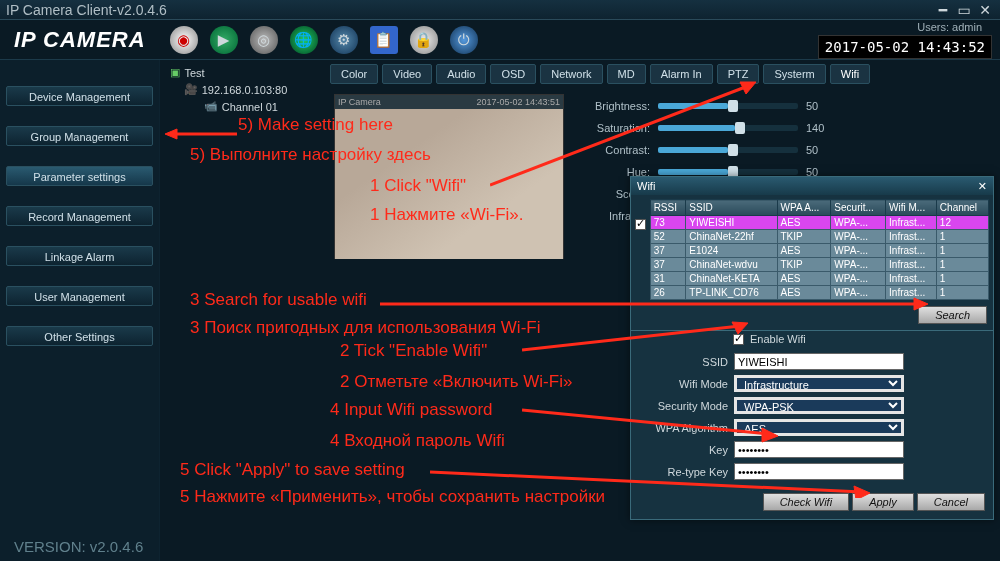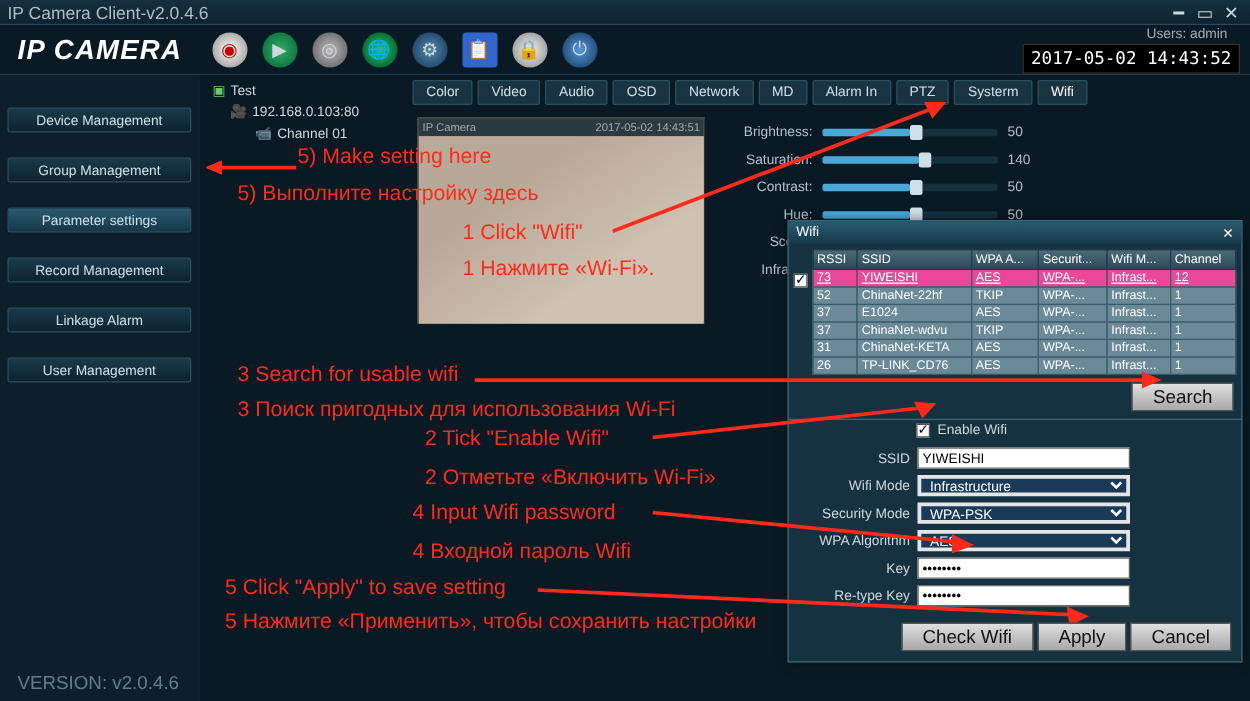--- a/index.html
+++ b/index.html
@@ -35,23 +35,23 @@
 .slider{width:140px;height:6px;background:#15303d;position:relative;border-radius:2px;}
 .slider .fill{height:100%;background:#4aa8d8;border-radius:2px;}
 .slider .thumb{position:absolute;width:10px;height:12px;background:#d0e0e8;top:-3px;border-radius:2px;}
 .wifiwin{position:absolute;right:6px;top:176px;width:364px;background:#163240;border:1px solid #3a6a7a;box-shadow:0 0 8px rgba(0,0,0,.5);}
 .wifiwin .whdr{height:18px;background:linear-gradient(#2a5a70,#173a4a);color:#fff;display:flex;align-items:center;padding:0 6px;font-size:11px;}
 .wifiwin .whdr .sp{flex:1;}
 .wlist{padding:4px;}
 .wlist table{width:100%;border-collapse:collapse;font-size:10px;}
 .wlist th{background:linear-gradient(#4a6a7a,#2a4a5a);color:#fff;padding:2px 3px;border:1px solid #1a3a4a;text-align:left;font-weight:normal;}
 .wlist td{background:#6a8a9a;color:#fff;padding:1px 3px;border:1px solid #3a5a6a;}
-.wlist tr.sel td{background:#ec4899;text-decoration:underline;}
+.wlist tr.sel td{background:#d946ef;}
 .wbtnrow{text-align:right;padding:2px 6px 6px;}
-.wbtn{background:linear-gradient(#e0e0e0,#a8a8a8);color:#111;border:1px solid #555;padding:2px 16px;font-size:15px;cursor:pointer;}
+.wbtn{background:linear-gradient(#e0e0e0,#a8a8a8);color:#111;border:1px solid #555;padding:2px 16px;font-size:11px;cursor:pointer;font-style:italic;}
 .wform{border-top:1px solid #3a6a7a;padding:2px;}
 .wform .frow{display:flex;align-items:center;margin-bottom:5px;gap:6px;}
 .wform label{width:95px;text-align:right;color:#cfd8dc;font-size:11px;}
 .wform input[type=text],.wform input[type=password],.wform select{width:170px;background:#fff;color:#000;border:1px solid #666;font-size:11px;height:17px;padding:0 3px;}
 .wform select{background:#1a3a5a;color:#fff;border:3px solid #e5e5e5;}
 .wform .enablerow{padding-left:100px;margin-bottom:8px;}
 .wfoot{text-align:right;padding:6px 8px 8px;}
 .annot{position:absolute;color:#ff2a1a;font-family:Arial;font-size:17px;pointer-events:none;white-space:nowrap;}
 .arrow{position:absolute;pointer-events:none;}
 svg.arrow line,svg.arrow polygon{stroke:#ff2a1a;fill:#ff2a1a;}
@@ -89,20 +89,21 @@
 </div>
 
 <div class="main">
   <div class="sidebar" id="sidebar">
       <div class="sdbtn">Device Management</div>
       <div class="sdbtn">Group Management</div>
       <div class="sdbtn active">Parameter settings</div>
       <div class="sdbtn">Record Management</div>
       <div class="sdbtn">Linkage Alarm</div>
       <div class="sdbtn">User Management</div>
+      <div class="sdbtn">Other Settings</div>
     </div>
   <div class="tree">
     <div class="node">
         <span style="color:#6c6">▣</span>
         <span>Test</span>
       </div>
     <div class="node lvl1">
         <span>🎥</span>
         <span>192.168.0.103:80</span>
       </div>

